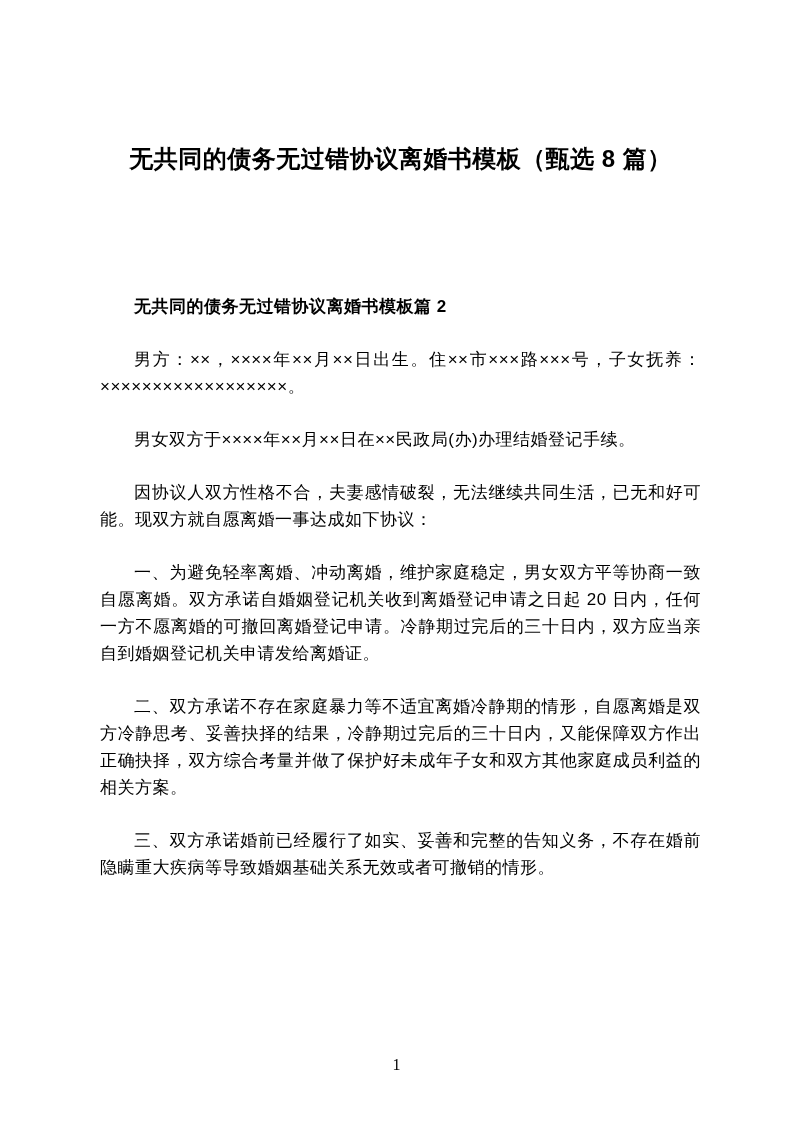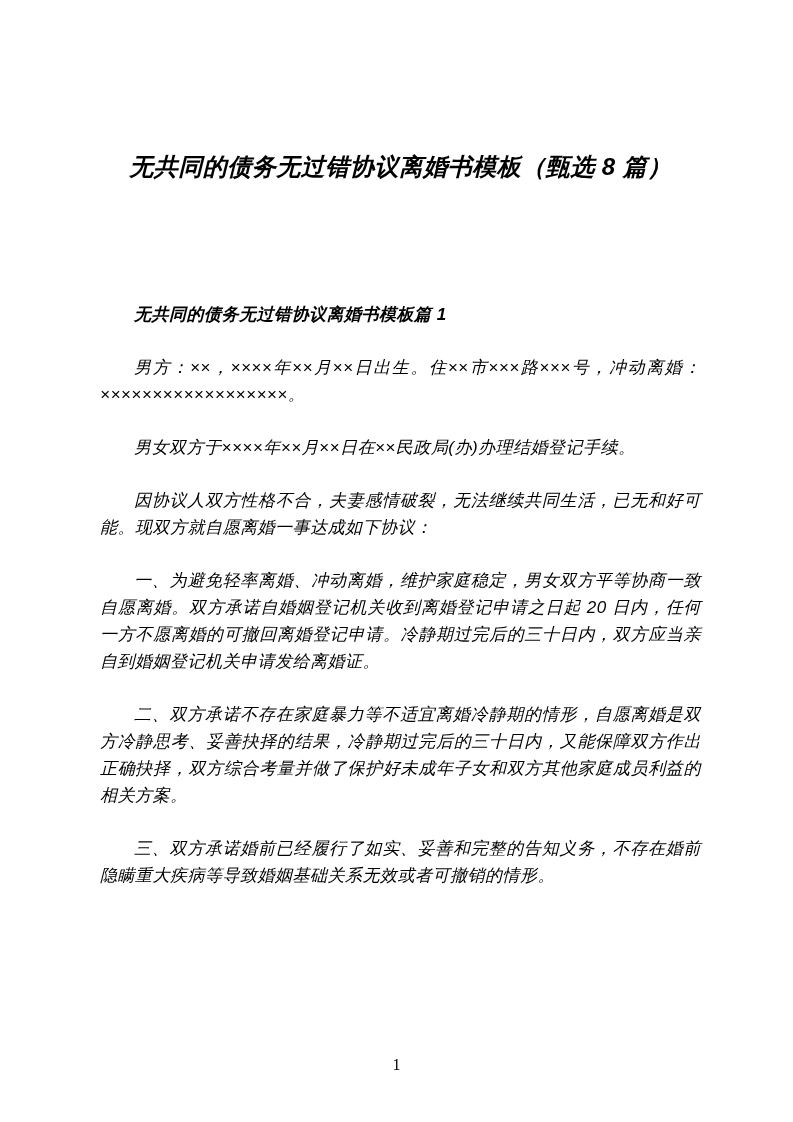--- a/index.html
+++ b/index.html
@@ -12,23 +12,22 @@
     width: 793px;
     height: 1122px;
     background: #ffffff;
     color: #000000;
     font-family: "Liberation Sans", "DejaVu Sans", sans-serif;
     overflow: hidden;
   }
   .content {
     position: absolute;
     left: 100px;
-    top: 12px;
+    top: 4px;
     width: 601px;
-    font-style: italic;
   }
   .doc-title {
     margin: 140px 0 0 0;
     font-size: 24px;
     font-weight: bold;
     line-height: 30px;
     text-align: center;
     letter-spacing: 0.5px;
     white-space: nowrap;
   }
@@ -62,22 +61,22 @@
     font-size: 16px;
     line-height: 18px;
   }
 </style>
 </head>
 <body>
 
 <div class="page">
   <div class="content">
     <h1 class="doc-title">无共同的债务无过错协议离婚书模板（甄选 8 篇）</h1>
-    <h2 class="section-heading">无共同的债务无过错协议离婚书模板篇 1</h2>
-    <p class="body-para">男方：××，××××年××月××日出生。住××市×××路×××号，冲动离婚：××××××××××××××××××。</p>
+    <h2 class="section-heading">无共同的债务无过错协议离婚书模板篇 2</h2>
+    <p class="body-para">男方：××，××××年××月××日出生。住××市×××路×××号，子女抚养：××××××××××××××××××。</p>
     <p class="body-para">男女双方于××××年××月××日在××民政局(办)办理结婚登记手续。</p>
     <p class="body-para">因协议人双方性格不合，夫妻感情破裂，无法继续共同生活，已无和好可能。现双方就自愿离婚一事达成如下协议：</p>
     <p class="body-para">一、为避免轻率离婚、冲动离婚，维护家庭稳定，男女双方平等协商一致自愿离婚。双方承诺自婚姻登记机关收到离婚登记申请之日起 20 日内，任何一方不愿离婚的可撤回离婚登记申请。冷静期过完后的三十日内，双方应当亲自到婚姻登记机关申请发给离婚证。</p>
     <p class="body-para">二、双方承诺不存在家庭暴力等不适宜离婚冷静期的情形，自愿离婚是双方冷静思考、妥善抉择的结果，冷静期过完后的三十日内，又能保障双方作出正确抉择，双方综合考量并做了保护好未成年子女和双方其他家庭成员利益的相关方案。</p>
     <p class="body-para">三、双方承诺婚前已经履行了如实、妥善和完整的告知义务，不存在婚前隐瞒重大疾病等导致婚姻基础关系无效或者可撤销的情形。</p>
   </div>
   <div class="page-footer">
     <span class="page-number">1</span>
   </div>
 </div>

